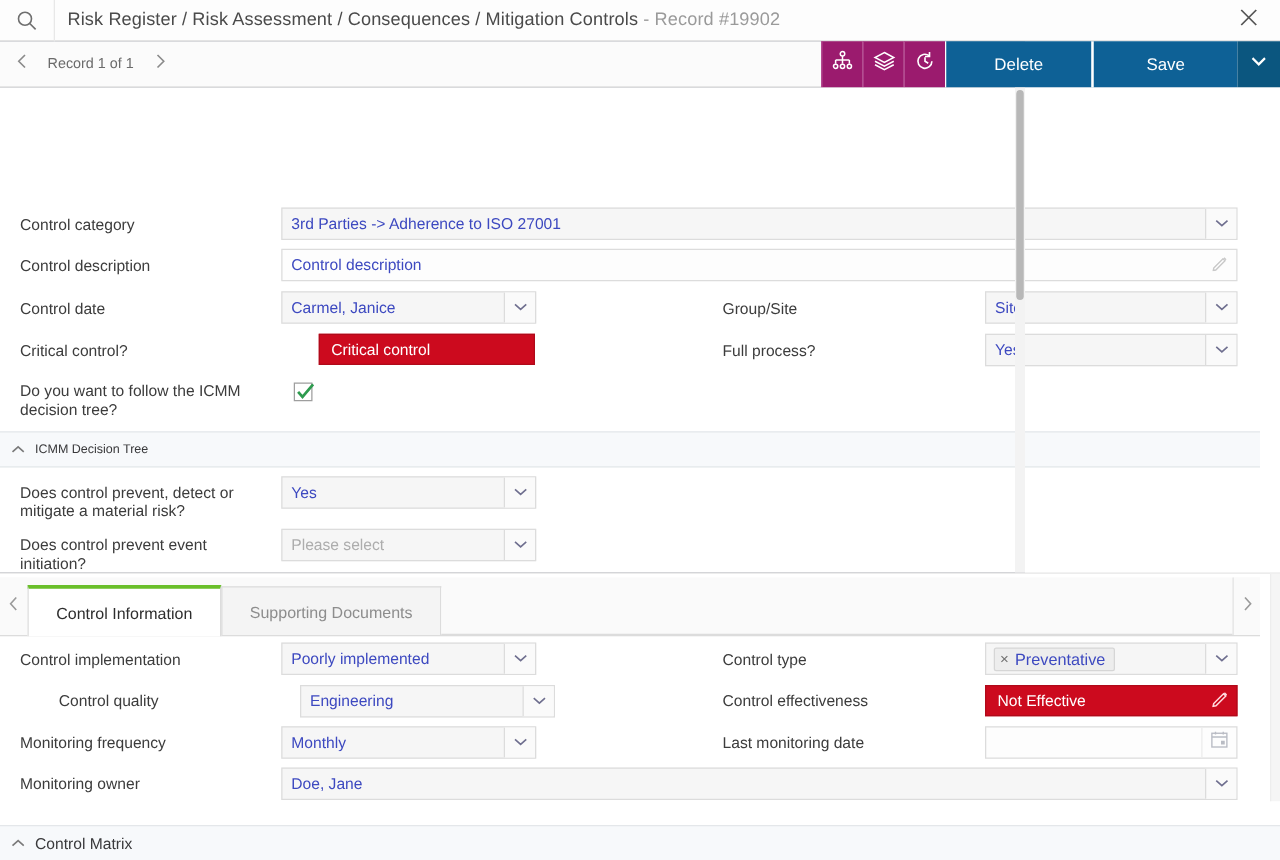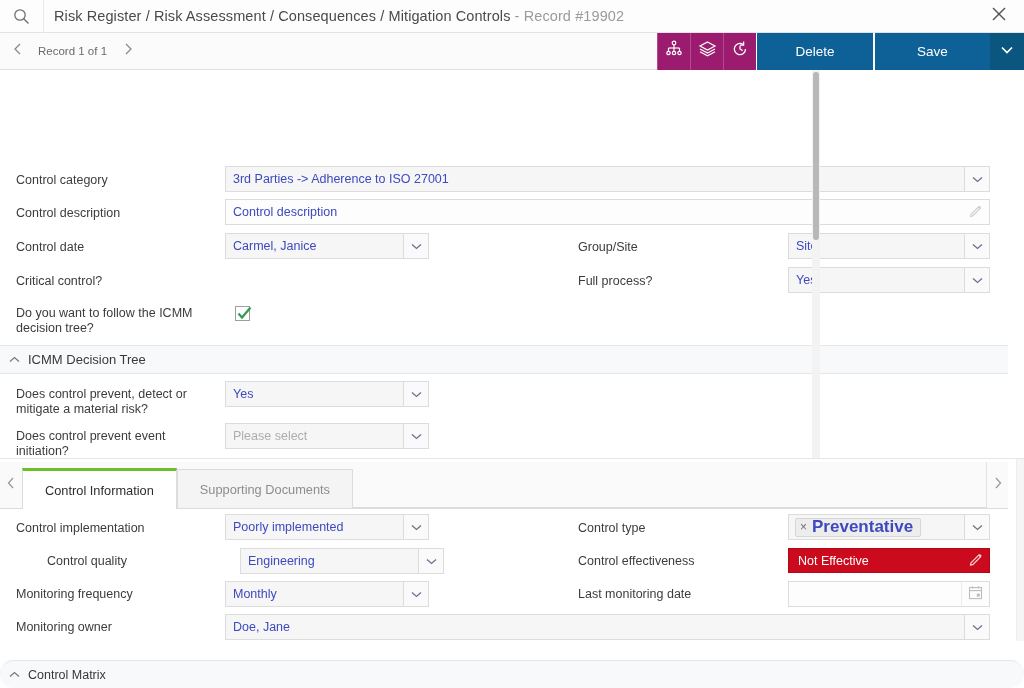--- a/index.html
+++ b/index.html
@@ -115,21 +115,21 @@
   }
   .chk svg { position:absolute; left:0px; top:-2px; }
 
   
   .section-hdr {
     position:absolute; left:0; width:1008px; height:29px;
     background:#f7f9fb; border-top:1px solid #e4e7ea; border-bottom:1px solid #e4e7ea;
     display:flex; align-items:center; cursor:pointer;
   }
   .section-hdr .chev { width:28px; display:flex; align-items:center; justify-content:center; color:#7a7a7a; }
-  .section-hdr .stitle { font-size:13px; color:#39393b; }
+  .section-hdr .stitle { font-size:10px; color:#39393b; }
 
   
   .pane-bottom {
     position:absolute; left:0; top:458px; width:1024px; height:230px; background:#fff;
     border-top:1px solid #e6e6e6;
   }
   .tabstrip {
     position:absolute; left:0; top:3px; width:1008px; height:47px;
     background:#fafafa; border-bottom:1px solid #dcdcdc; display:flex; align-items:flex-end;
   }
@@ -151,31 +151,31 @@
 
   .scroll-track-bot {
     position:absolute; right:0; top:0; width:8px; height:182px; background:#f5f5f5;
     border-left:1px solid #ededed;
   }
 
   
   .bottom-bar {
     position:absolute; left:0; bottom:0; width:1024px; height:28px;
     background:#f7f9fb; border-top:1px solid #e4e7ea;
-    display:flex; align-items:center; cursor:pointer;border-radius:14px;
+    display:flex; align-items:center; cursor:pointer;
   }
   .bottom-bar .chev { width:28px; display:flex; align-items:center; justify-content:center; color:#7a7a7a; }
   .bottom-bar .stitle { font-size:12.5px; color:#39393b; }
 
   .chip {
     display:inline-flex; align-items:center; height:19px; background:#ededed;
     border:1px solid #d6d6d6; border-radius:2px; margin-left:6px; padding:0 7px 0 4px;
   }
   .chip .x { color:#6f6f6f; font-size:12px; margin-right:5px; cursor:pointer; }
-  .chip .ctxt { font-size:17px; color:#3d49c0; white-space:nowrap;font-weight:bold; }
+  .chip .ctxt { font-size:13px; color:#3d49c0; white-space:nowrap; }
 </style>
 </head>
 <body>
 
 <div class="app">
 
   <div class="titlebar">
     <div class="search-btn">
       <span>
         <svg width="17" height="17" viewBox="0 0 17 17">
@@ -305,20 +305,23 @@
       <span class="caret">
         <span>
           <svg width="13" height="9" viewBox="0 0 13 9">
               <polyline points="2,2.5 6.5,6.5 11,2.5" fill="none" stroke="#6f6f8f" stroke-width="1.3"></polyline>
             </svg>
         </span>
       </span>
     </div>
 
     <div class="lbl" style="left:16px; top:204px; width:200px;">Critical control?</div>
+    <div class="redbox" style="left:255px; top:197px; width:173px;">
+      <span class="val">Critical control</span>
+    </div>
 
     <div class="lbl" style="left:578px; top:204px; width:200px;">Full process?</div>
     <div class="fld" style="left:788px; top:197px; width:202px;">
       <span class="val">Yes</span>
       <span class="caret">
         <span>
           <svg width="13" height="9" viewBox="0 0 13 9">
               <polyline points="2,2.5 6.5,6.5 11,2.5" fill="none" stroke="#6f6f8f" stroke-width="1.3"></polyline>
             </svg>
         </span>

